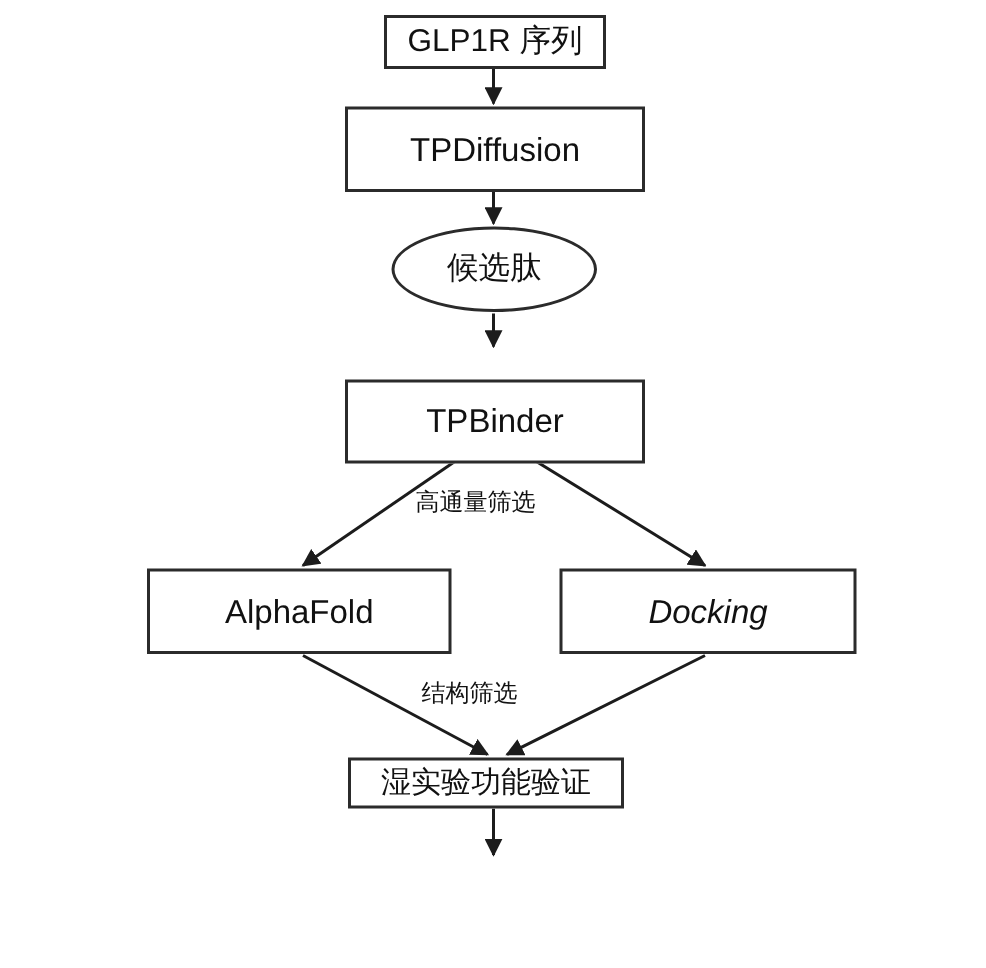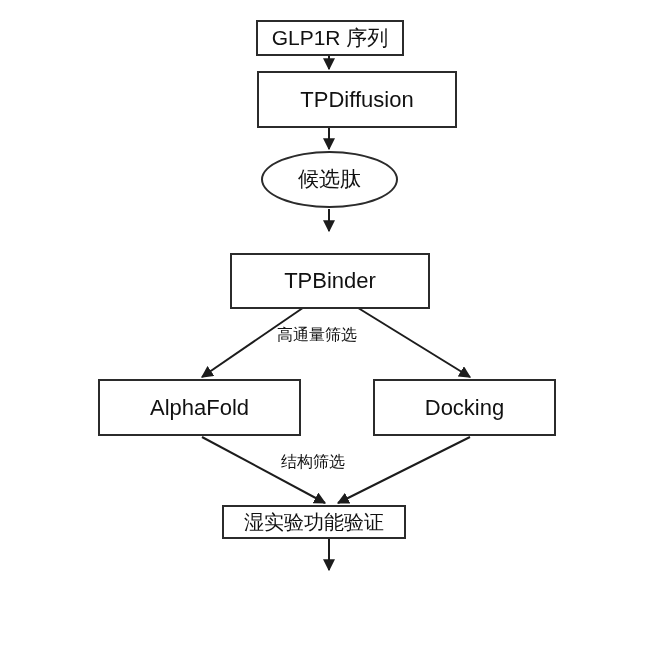--- a/index.html
+++ b/index.html
@@ -29,27 +29,27 @@
     justify-content: center;
     text-align: center;
     line-height: 1.05;
     color: #111111;
     white-space: nowrap;
   }
   .node.ellipse {
     border-radius: 50%;
   }
   
-  #n-input    { left: 256px; top:   20px; width: 148px; height:  36px; font-size: 21px; }
-  #n-diff     { left: 230px; top:  71px; width: 200px; height:  57px; font-size: 22px; margin-left: 27px; }
+  #n-input    { left: 256px; top:   10px; width: 148px; height:  36px; font-size: 21px; }
+  #n-diff     { left: 230px; top:  71px; width: 200px; height:  57px; font-size: 22px; }
   #n-cand     { left: 261px; top: 151px; width: 137px; height:  57px; font-size: 21px; }
   #n-binder   { left: 230px; top: 233px; width: 200px; height:  56px; font-size: 22px; margin-top: 20px; }
   #n-af       { left:  98px; top: 379px; width: 203px; height:  57px; font-size: 22px; }
-  #n-dock     { left: 373px; top: 379px; width: 183px; height:  57px; font-size: 22px; }
-  #n-wet      { left: 222px; top: 505px; width: 184px; height:  34px; font-size: 20px; }
+  #n-dock     { left: 373px; top: 379px; width: 198px; height:  57px; font-size: 22px; font-style: italic; }
+  #n-wet      { left: 232px; top: 505px; width: 184px; height:  34px; font-size: 20px; }
   #n-output   { left: 243px; top: 572px; width: 173px; height:  36px; font-size: 21px; }
 
   
   .edge-label {
     position: absolute;
     font-size: 16px;
     color: #111111;
     white-space: nowrap;
     background: transparent;
   }

